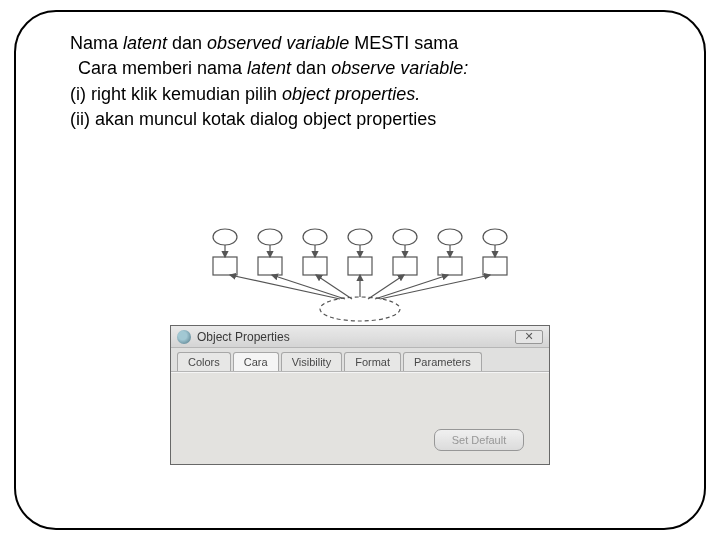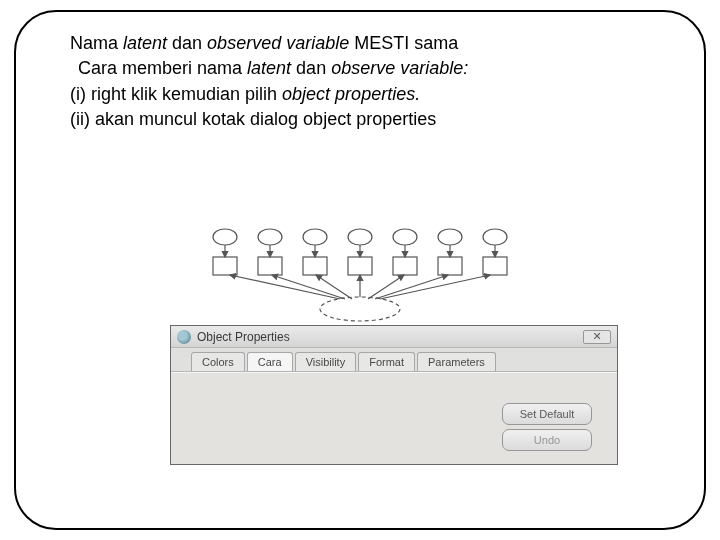--- a/index.html
+++ b/index.html
@@ -33,21 +33,21 @@
   .indent1 { margin-left: 8px; }
   .indent2 { }
   .diagram-wrap {
     position: absolute;
     left: 170px;
     top: 225px;
     width: 380px;
   }
   .sem-svg { display: block; }
   .dialog {
-    width: 448px;
+    width: 380px;
     border: 1px solid #666;
     background: #e9e9e6;
     font-size: 11px;
     filter: grayscale(40%) contrast(0.92);
   }
   .dialog-titlebar {
     height: 22px;
     background: linear-gradient(#f3f3f3, #dcdcdc);
     border-bottom: 1px solid #bbb;
     display: flex;
@@ -61,21 +61,21 @@
     width: 28px; height: 14px;
     border: 1px solid #999;
     background: #eee;
     border-radius: 2px;
     display: flex; align-items: center; justify-content: center;
     color: #555; font-size: 11px;
   }
   .tabs {
     display: flex;
     gap: 0;
-    padding: 4px 6px 0 20px;
+    padding: 4px 6px 0 6px;
     background: #e9e9e6;
     border-bottom: 1px solid #bbb;
   }
   .tab {
     padding: 3px 10px;
     border: 1px solid #aaa;
     border-bottom: none;
     background: #f0f0ee;
     border-radius: 3px 3px 0 0;
     margin-right: 2px;
@@ -183,16 +183,15 @@
     </div>
     <div class="tabs">
       <div class="tab">Colors</div>
       <div class="tab active">Cara</div>
       <div class="tab">Visibility</div>
       <div class="tab">Format</div>
       <div class="tab">Parameters</div>
     </div>
     <div class="dialog-body">
       <div class="btn">Set Default</div>
-      <div class="btn">Undo</div>
     </div>
   </div>
 </div>
 
 </body></html>

